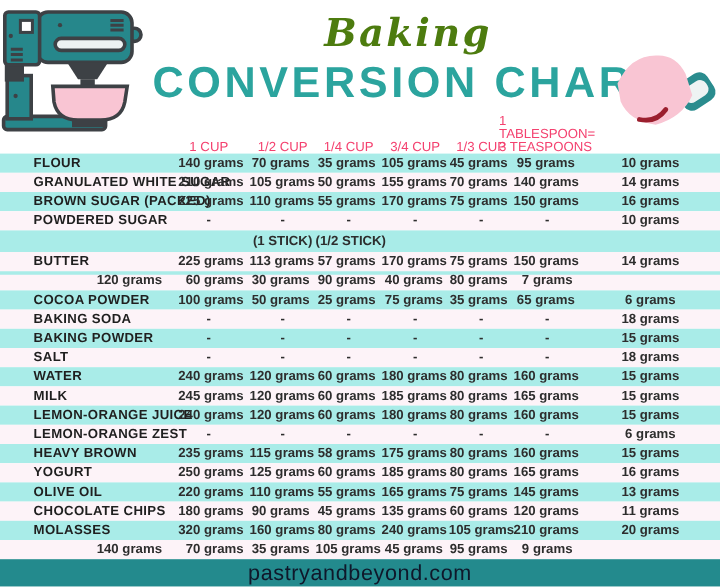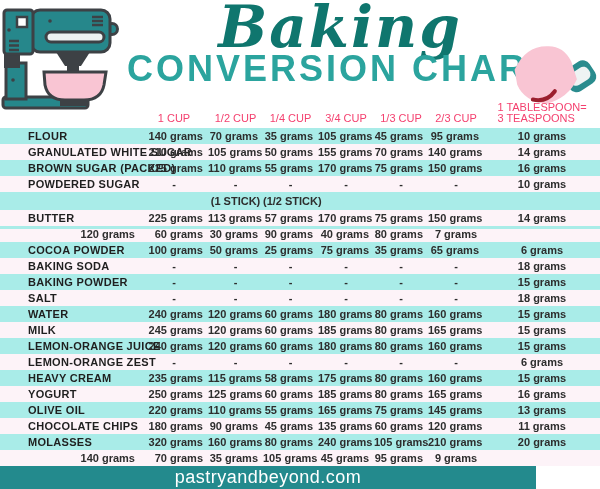--- a/index.html
+++ b/index.html
@@ -2,21 +2,21 @@
 <html><head>
 <meta charset="utf-8">
 <style>
   html,body{margin:0;padding:0;background:#fff;}
   .page{position:relative;width:600px;height:489px;background:#ffffff;overflow:hidden;
         font-family:"Liberation Sans",sans-serif;}
 
   
   .titles{position:absolute;left:104px;top:0;width:472px;text-align:center;}
   .script-title{font-family:"DejaVu Serif",serif;font-style:italic;font-weight:bold;
-                font-size:58px;line-height:54px;color:#0f766e;letter-spacing:2px;}
+                font-size:32px;line-height:54px;color:#4d7c0f;letter-spacing:2px;}
   .main-title{font-size:36px;font-weight:bold;color:#2ba49e;letter-spacing:3px;
               line-height:38px;margin-top:-4px;white-space:nowrap;}
 
   
   .table{position:absolute;left:0;top:96px;width:600px;}
   .thead,.trow{display:grid;grid-template-columns:140px 68px 55px 55px 56px 54px 56px 116px;}
   .thead{height:32px;}
   .hcell{color:#f4416f;font-weight:normal;font-size:11px;line-height:11px;
          display:flex;align-items:flex-end;justify-content:center;text-align:left;
          white-space:pre-line;padding-bottom:4px;}
@@ -27,22 +27,22 @@
   .trow.divider{box-shadow:inset 0 3px 0 #a9ece8;}
   .cell{font-size:11px;font-weight:bold;color:#2d2d2d;line-height:16px;white-space:nowrap;overflow:visible;}
   .noterow .cell{line-height:19px;}
   .cell.name{padding-left:28px;letter-spacing:0.3px;color:#1f1f1f;}
   .cell.v{text-align:right;padding-right:5px;}
   .cell.c7{text-align:center;padding-right:0;}
   .cell.dash{text-align:center;padding-right:0;}
   .cell.note{text-align:center;padding-right:0;}
 
   
-  .footer{position:absolute;left:0;bottom:0;width:536px;height:23px;background:#238a8d;
-          color:#ffffff;display:flex;align-items:center;justify-content:center;
+  .footer{position:absolute;left:0;bottom:0;width:600px;height:23px;background:#238a8d;
+          color:#0f172a;display:flex;align-items:center;justify-content:center;
           font-size:18px;font-weight:normal;letter-spacing:0.5px;}
 
   .illustration{position:absolute;}
 </style>
 </head>
 <body>
 
 <div class="page">
 
   <svg class="illustration" style="left:0;top:5px" width="122" height="106" viewBox="0 0 122 106">
@@ -88,21 +88,20 @@
   </svg>
 
   <div class="table">
     <div class="thead">
         <div class="hcell c0"></div>
         <div class="hcell c1">1 CUP</div>
         <div class="hcell c2">1/2 CUP</div>
         <div class="hcell c3">1/4 CUP</div>
         <div class="hcell c4">3/4 CUP</div>
         <div class="hcell c5">1/3 CUP</div>
-        <div class="hcell c6">2/3 CUP</div>
         <div class="hcell c7">1 TABLESPOON=
 3 TEASPOONS</div>
       </div>
     <div>
         <div class="trow teal">
           <div class="cell name">FLOUR</div>
           <div class="cell v c1">140 grams</div>
           <div class="cell v c2">70 grams</div>
           <div class="cell v c3">35 grams</div>
           <div class="cell v c4">105 grams</div>
@@ -243,21 +242,21 @@
           <div class="cell name">LEMON-ORANGE ZEST</div>
           <div class="cell v c1 dash">-</div>
           <div class="cell v c2 dash">-</div>
           <div class="cell v c3 dash">-</div>
           <div class="cell v c4 dash">-</div>
           <div class="cell v c5 dash">-</div>
           <div class="cell v c6 dash">-</div>
           <div class="cell v c7">6 grams</div>
         </div>
         <div class="trow teal">
-          <div class="cell name">HEAVY CREAM</div>
+          <div class="cell name">HEAVY BROWN</div>
           <div class="cell v c1">235 grams</div>
           <div class="cell v c2">115 grams</div>
           <div class="cell v c3">58 grams</div>
           <div class="cell v c4">175 grams</div>
           <div class="cell v c5">80 grams</div>
           <div class="cell v c6">160 grams</div>
           <div class="cell v c7">15 grams</div>
         </div>
         <div class="trow white">
           <div class="cell name">YOGURT</div>

